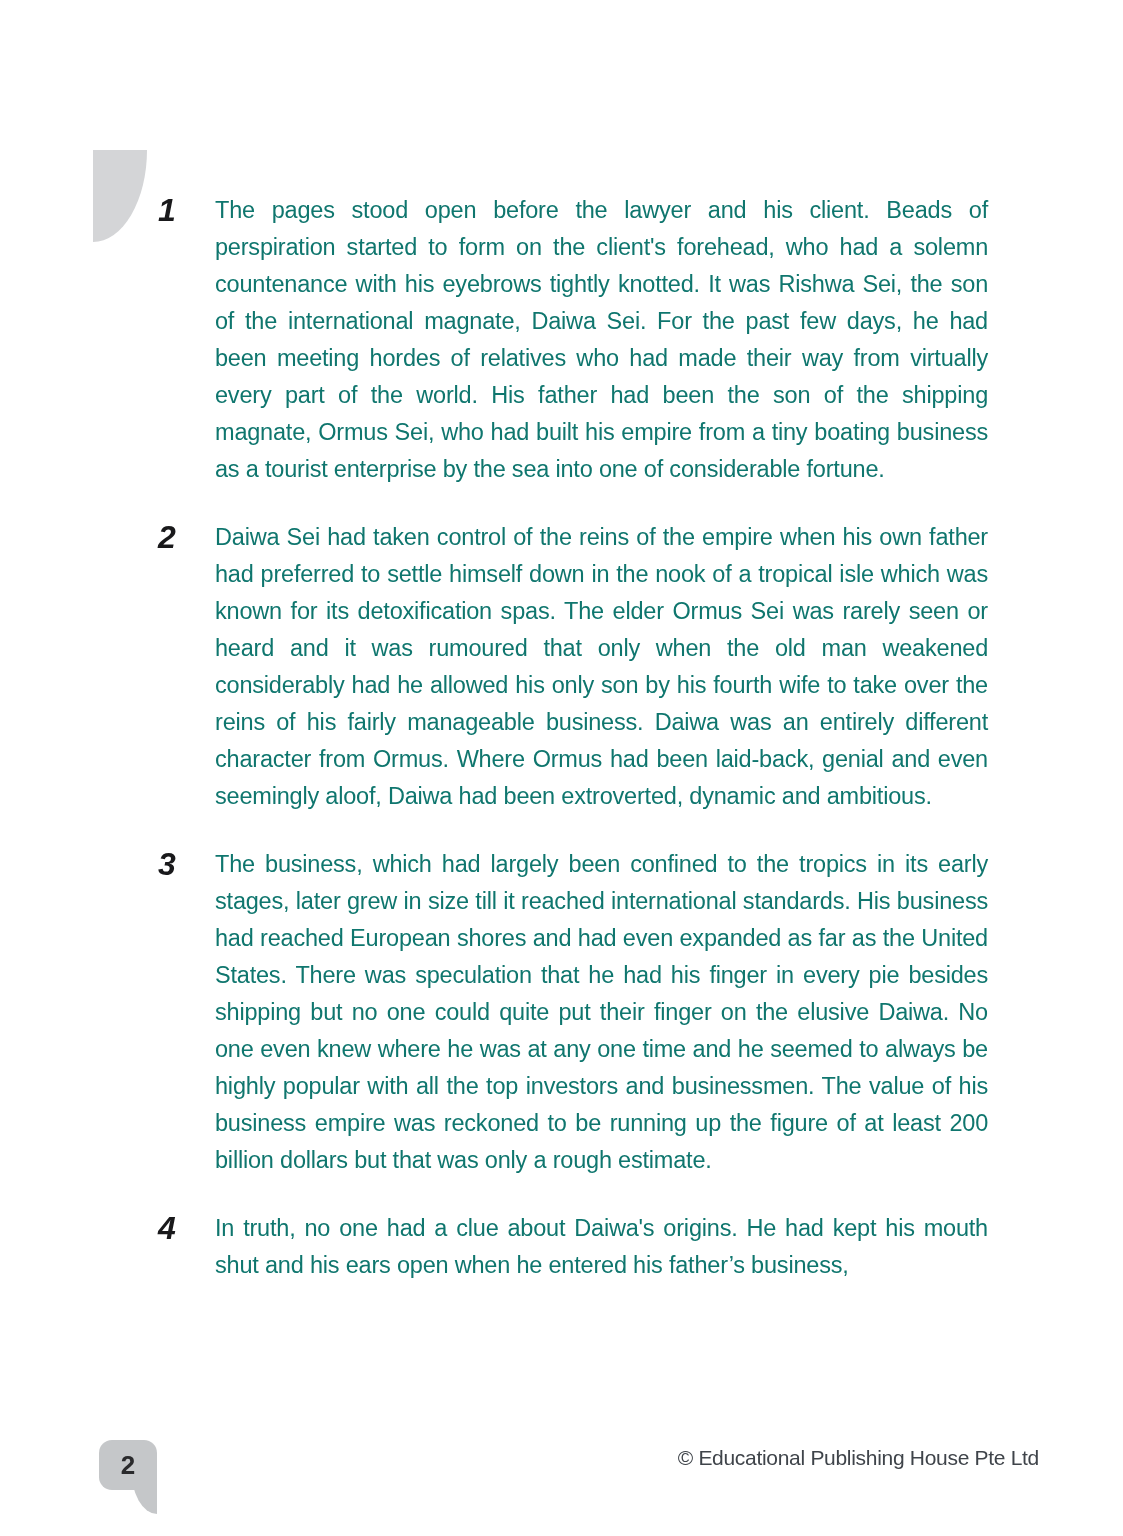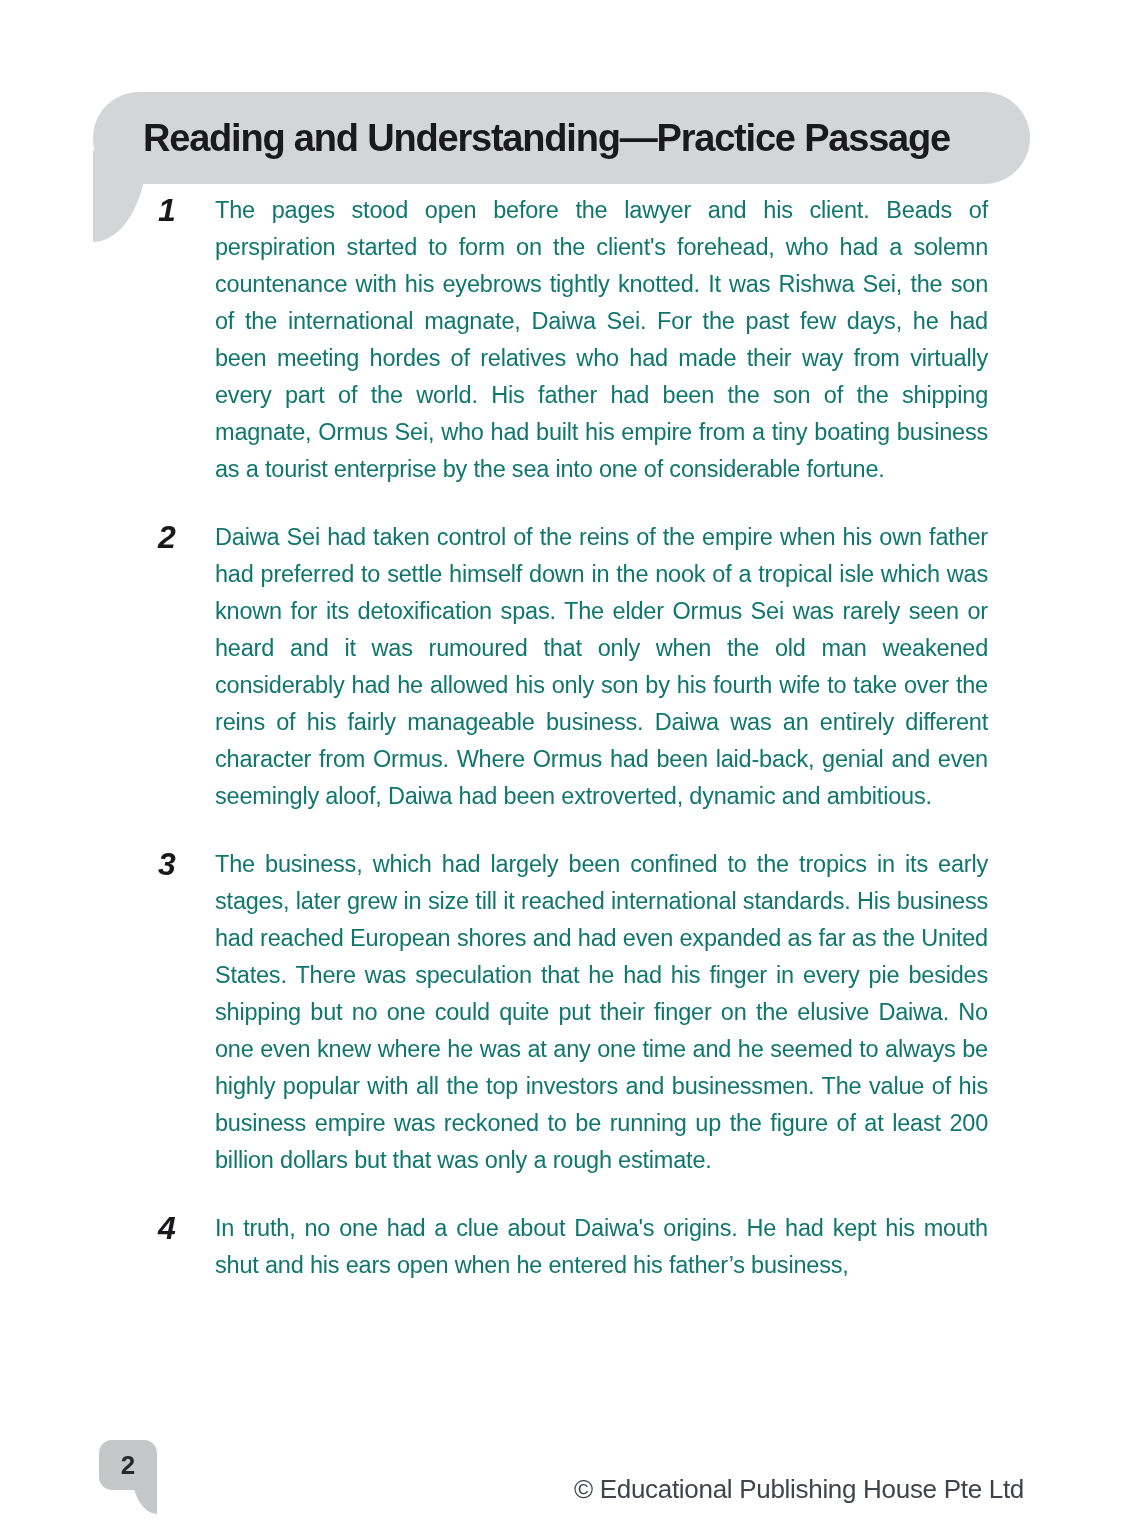--- a/index.html
+++ b/index.html
@@ -98,38 +98,34 @@
     position: absolute;
     left: 131px;
     top: 1468px;
     width: 26px;
     height: 46px;
     background: #c5c7c9;
     border-bottom-left-radius: 100% 100%;
   }
   .copyright {
     position: absolute;
-    right: 99px;
+    right: 84px;
     top: 1446px;
-    font-size: 26px;
+    font-size: 21px;
     letter-spacing: -0.3px;
     color: #3f444a;
     white-space: nowrap;
-    margin-top: 28px;
   }
 </style>
 </head>
 <body>
 
 <div class="page">
 
   <div class="banner-tail"></div>
-  <header class="banner">
-    <h1>Reading and Understanding—Practice Passage</h1>
-  </header>
 
   <main class="passage">
 
     <section class="para">
       <span class="para-num">1</span>
       <p class="para-text">The pages stood open before the lawyer and his client. Beads of perspiration started to form on the client's forehead, who had a solemn countenance with his eyebrows tightly knotted. It was Rishwa Sei, the son of the international magnate, Daiwa Sei. For the past few days, he had been meeting hordes of relatives who had made their way from virtually every part of the world. His father had been the son of the shipping magnate, Ormus Sei, who had built his empire from a tiny boating business as a tourist enterprise by the sea into one of considerable fortune.</p>
     </section>
 
     <section class="para">
       <span class="para-num">2</span>

